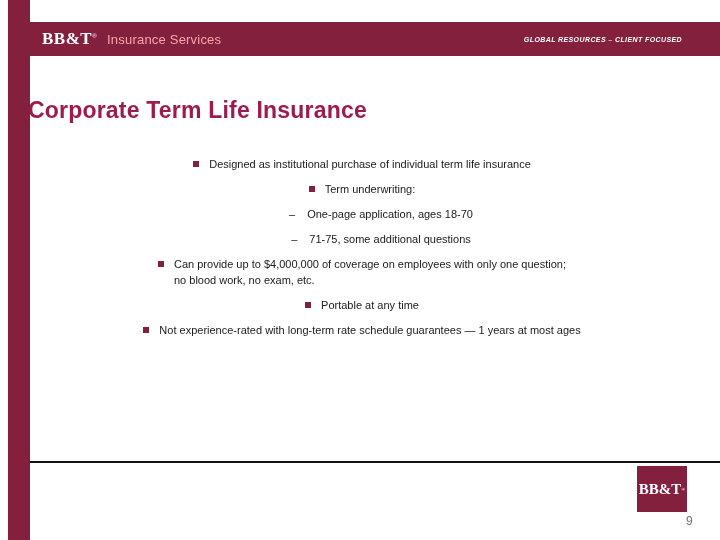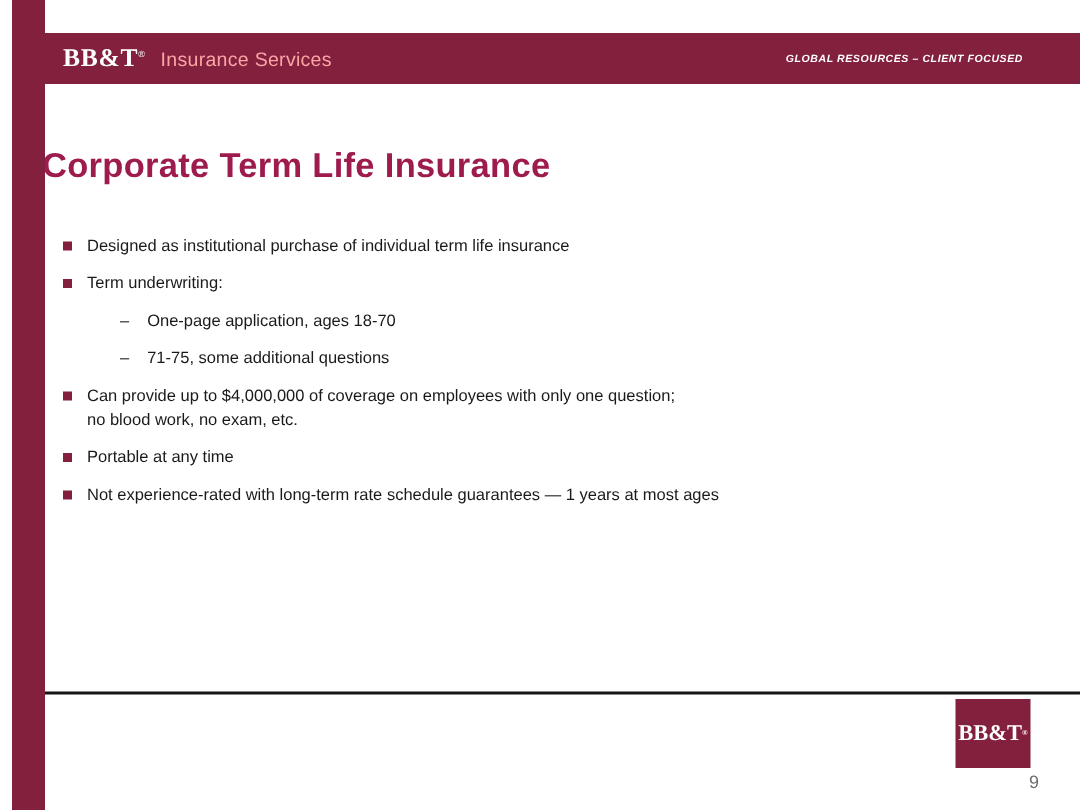--- a/index.html
+++ b/index.html
@@ -39,21 +39,21 @@
   }
   
   .title{
     position:absolute;left:28px;top:97px;margin:0;
     color:#9e1b4e;font-size:23px;font-weight:bold;letter-spacing:0.2px;
     font-family:"Liberation Sans", sans-serif;
   }
   
   .content{
     position:absolute;left:42px;top:156px;width:640px;
-    display:flex;flex-direction:column;gap:9px;
+    display:flex;flex-direction:column;gap:9px;align-items:center;
   }
   .row{display:flex;align-items:flex-start;line-height:16px;font-size:11px;color:#1a1a1a;}
   .row .sq{
     flex:0 0 auto;width:6px;height:6px;background:#82203e;
     margin:5px 10px 0 0;
   }
   .row.l2{margin-left:38px;}
   .row .dash{flex:0 0 auto;margin-right:12px;color:#1a1a1a;}
   .bullet-text{white-space:pre-line;}
   

